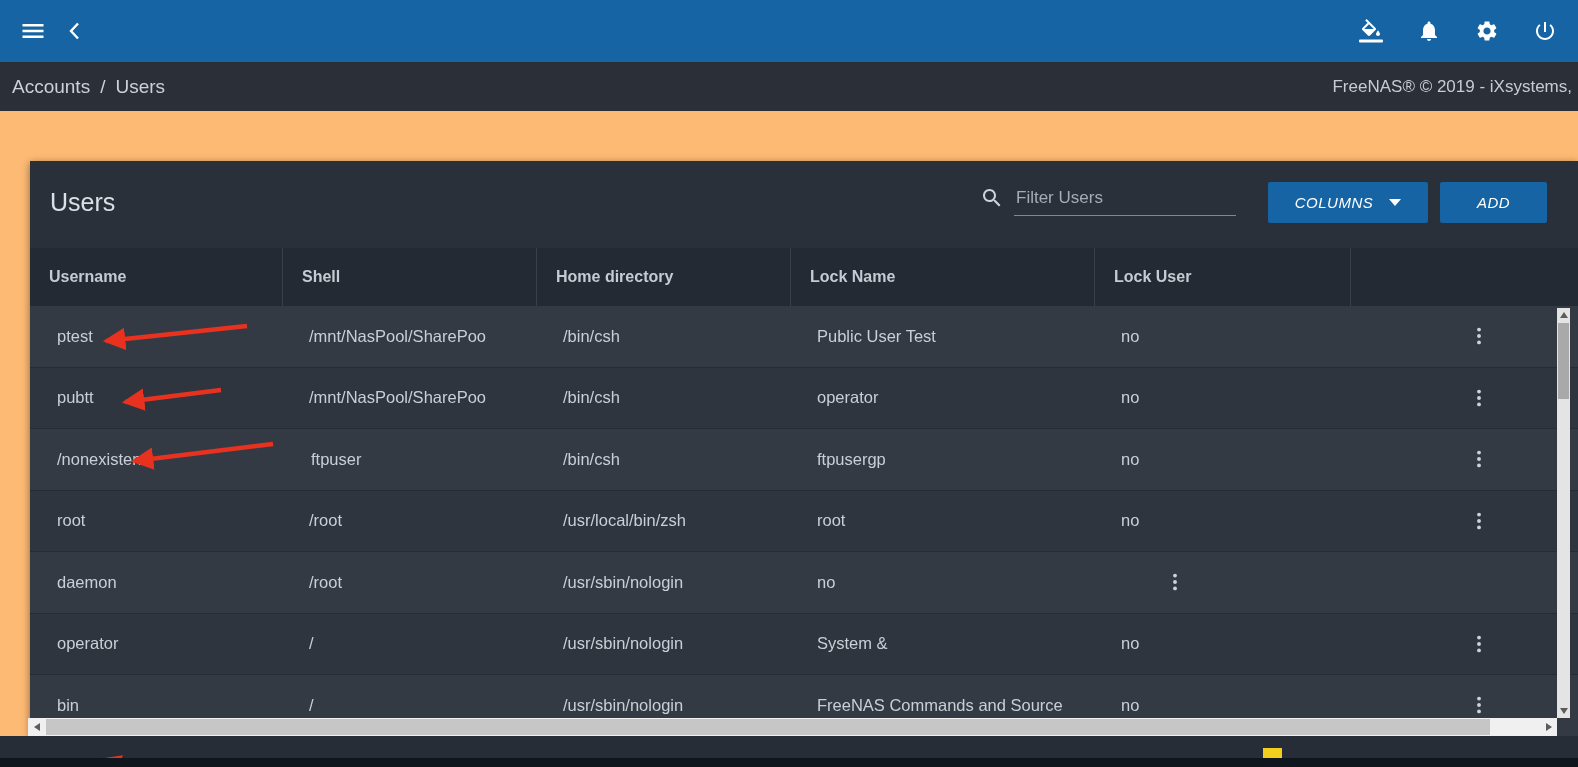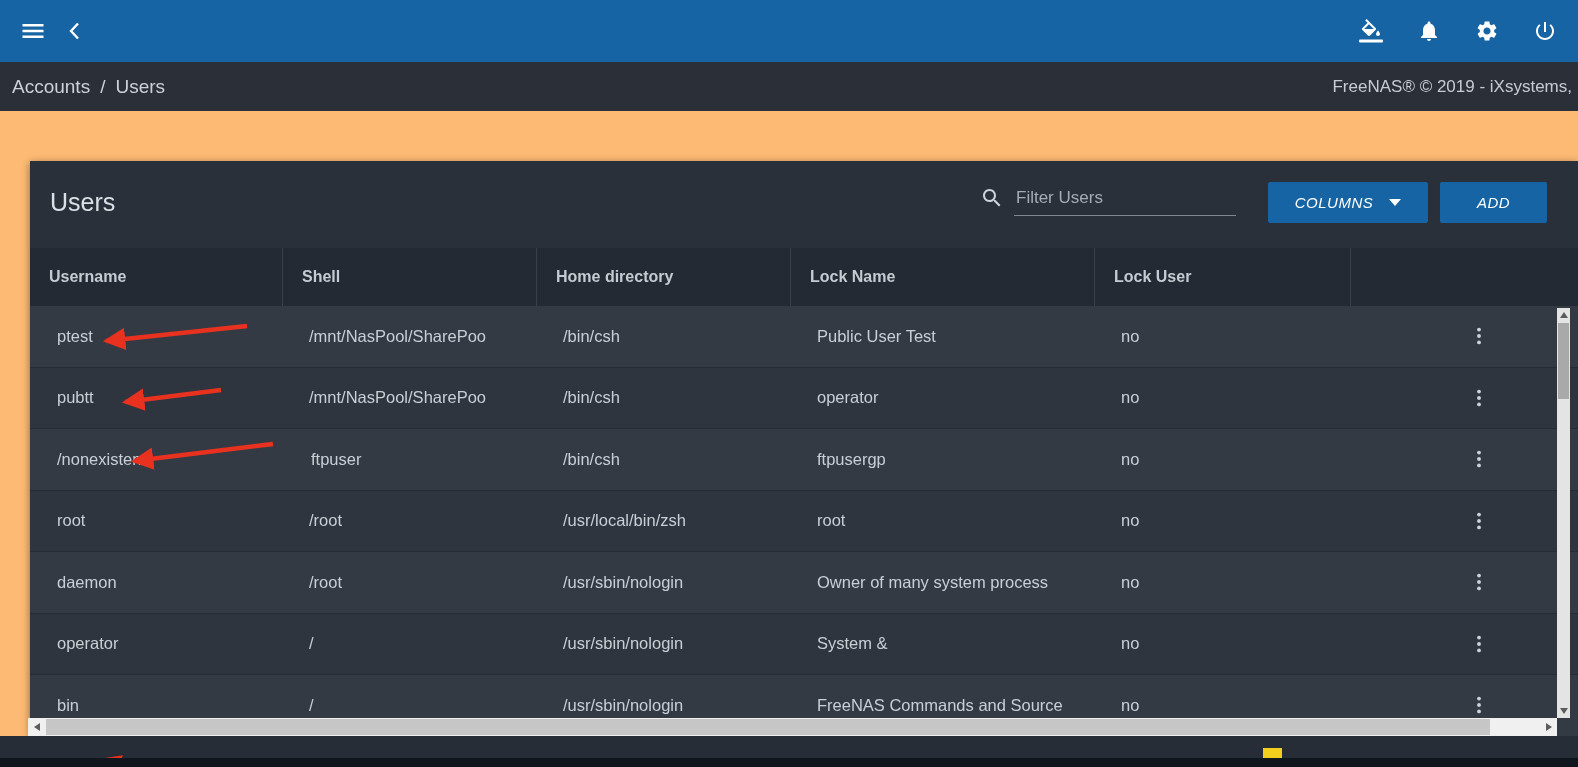--- a/index.html
+++ b/index.html
@@ -233,21 +233,20 @@
                 <circle cx="12" cy="19" r="2.1"></circle>
             </svg>
           </button>
         </div>
       </div>
 
       <div class="row alt">
         <div class="td c1">daemon</div>
         <div class="td c2">/root</div>
         <div class="td c3">/usr/sbin/nologin</div>
-        <div class="td c4">Owner of many system process</div>
         <div class="td c5">no</div>
         <div class="td c6 actions">
           <button class="kebab">
             <svg class="kebab-ic" viewBox="0 0 24 24">
               <circle cx="12" cy="5" r="2.1"></circle>
                 <circle cx="12" cy="12" r="2.1"></circle>
                 <circle cx="12" cy="19" r="2.1"></circle>
             </svg>
           </button>
         </div>

